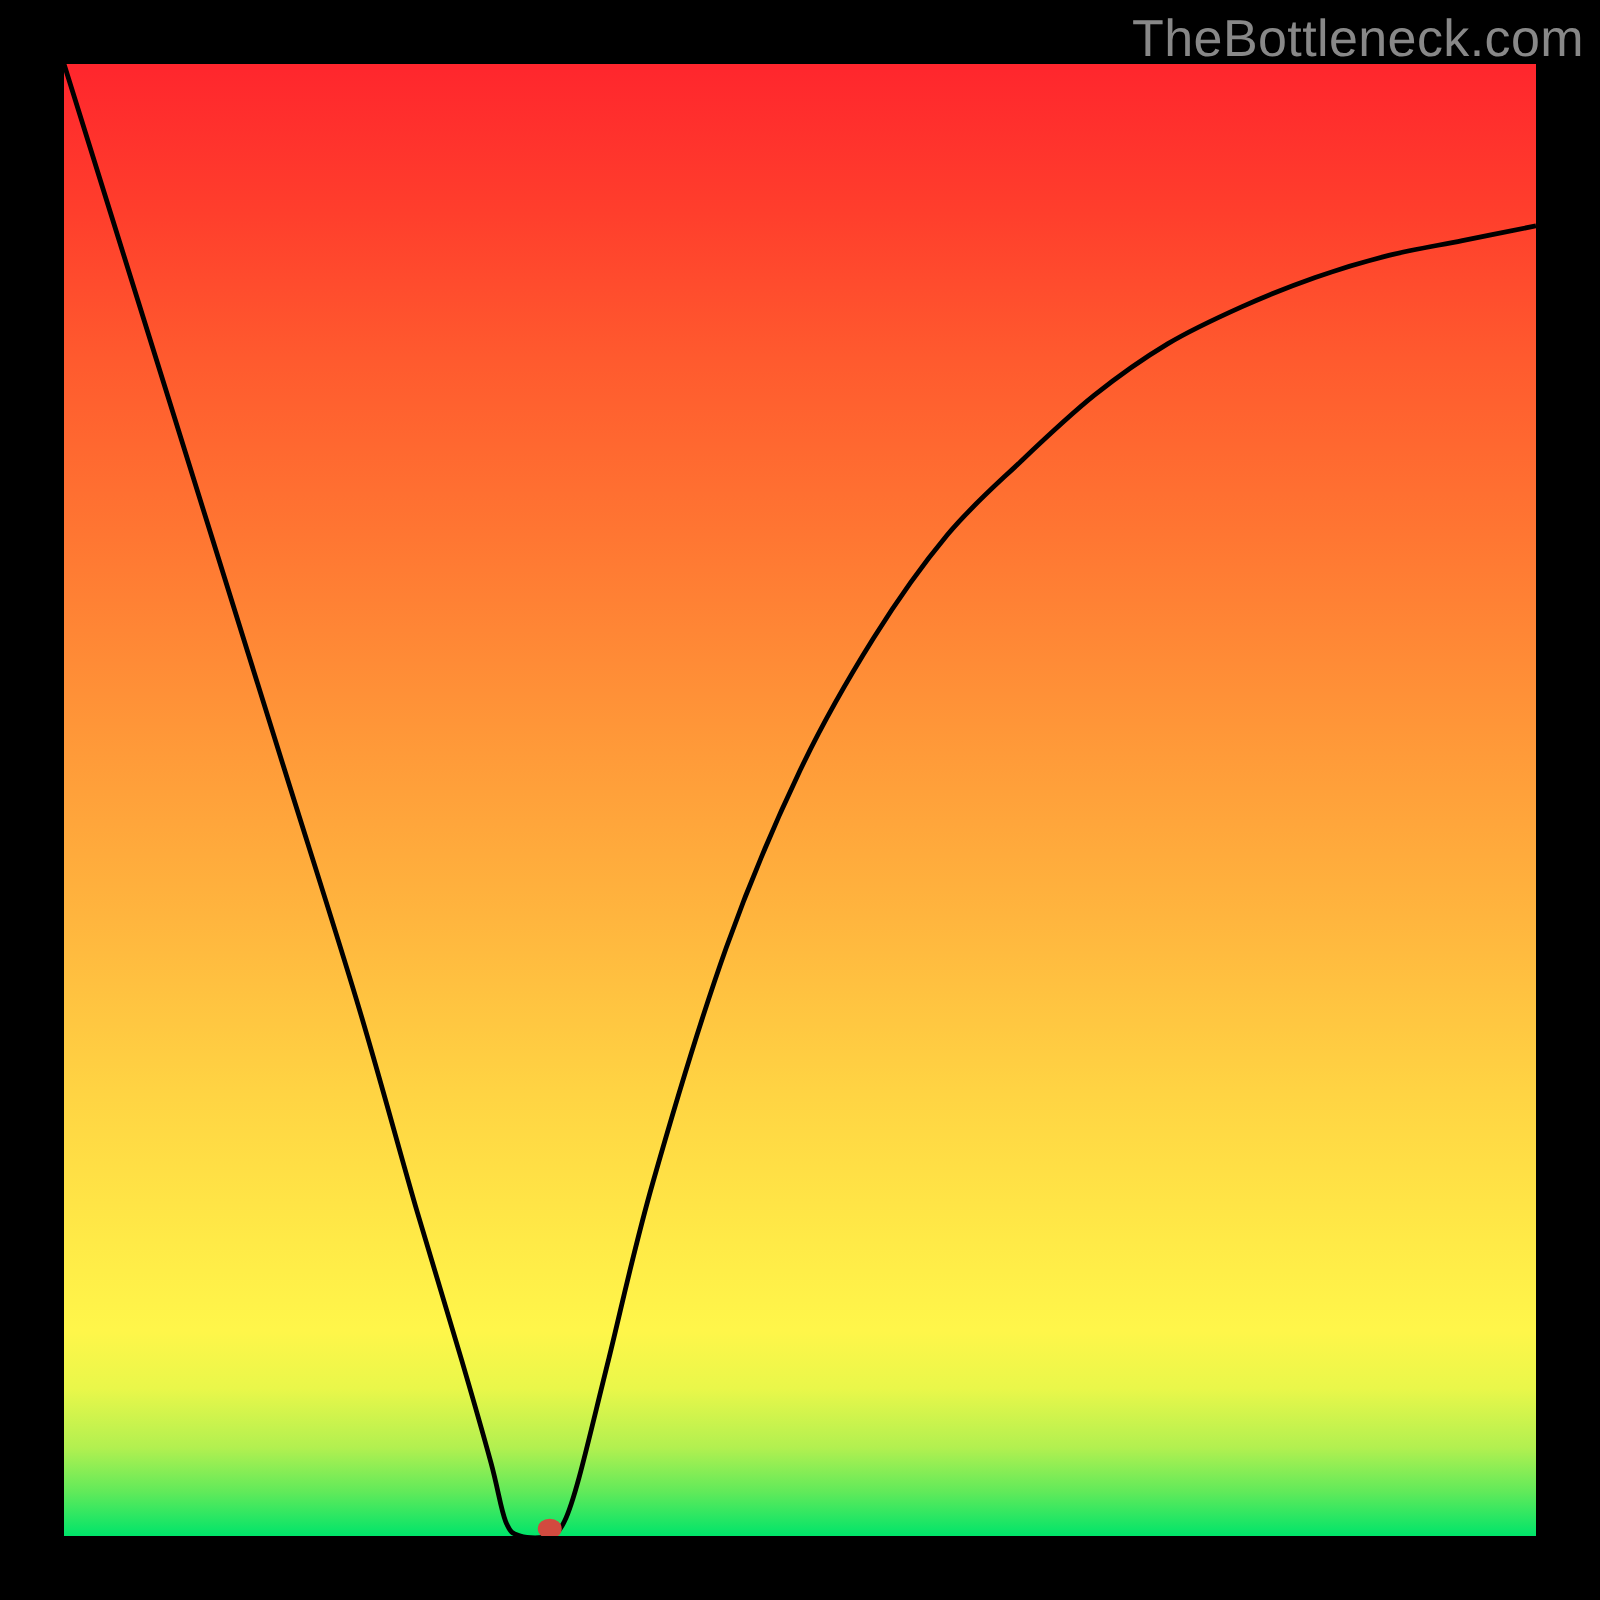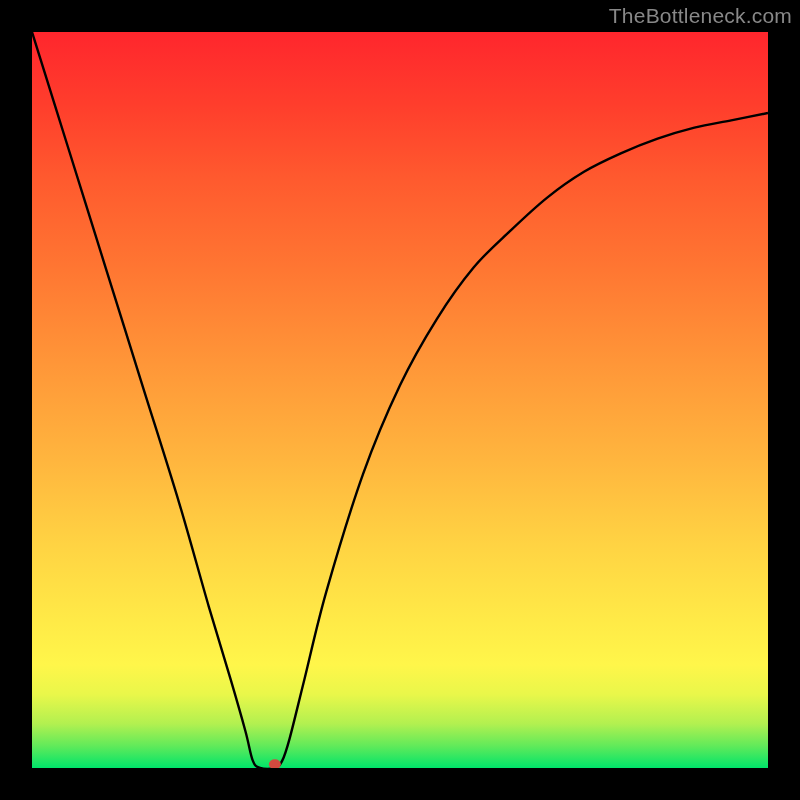--- a/index.html
+++ b/index.html
@@ -43,21 +43,21 @@
     left: 0;
     top: 0;
     width: 100%;
     height: 100%;
   }
   .watermark {
     position: absolute;
     top: 4px;
     right: 8px;
     color: #888;
-    font-size: 21px;
+    font-size: 26px;
     font-weight: 500;
     letter-spacing: 0.2px;
     user-select: none;
   }
 </style>
 </head>
 <body>
 
 <div class="frame">
   <div class="plot">

